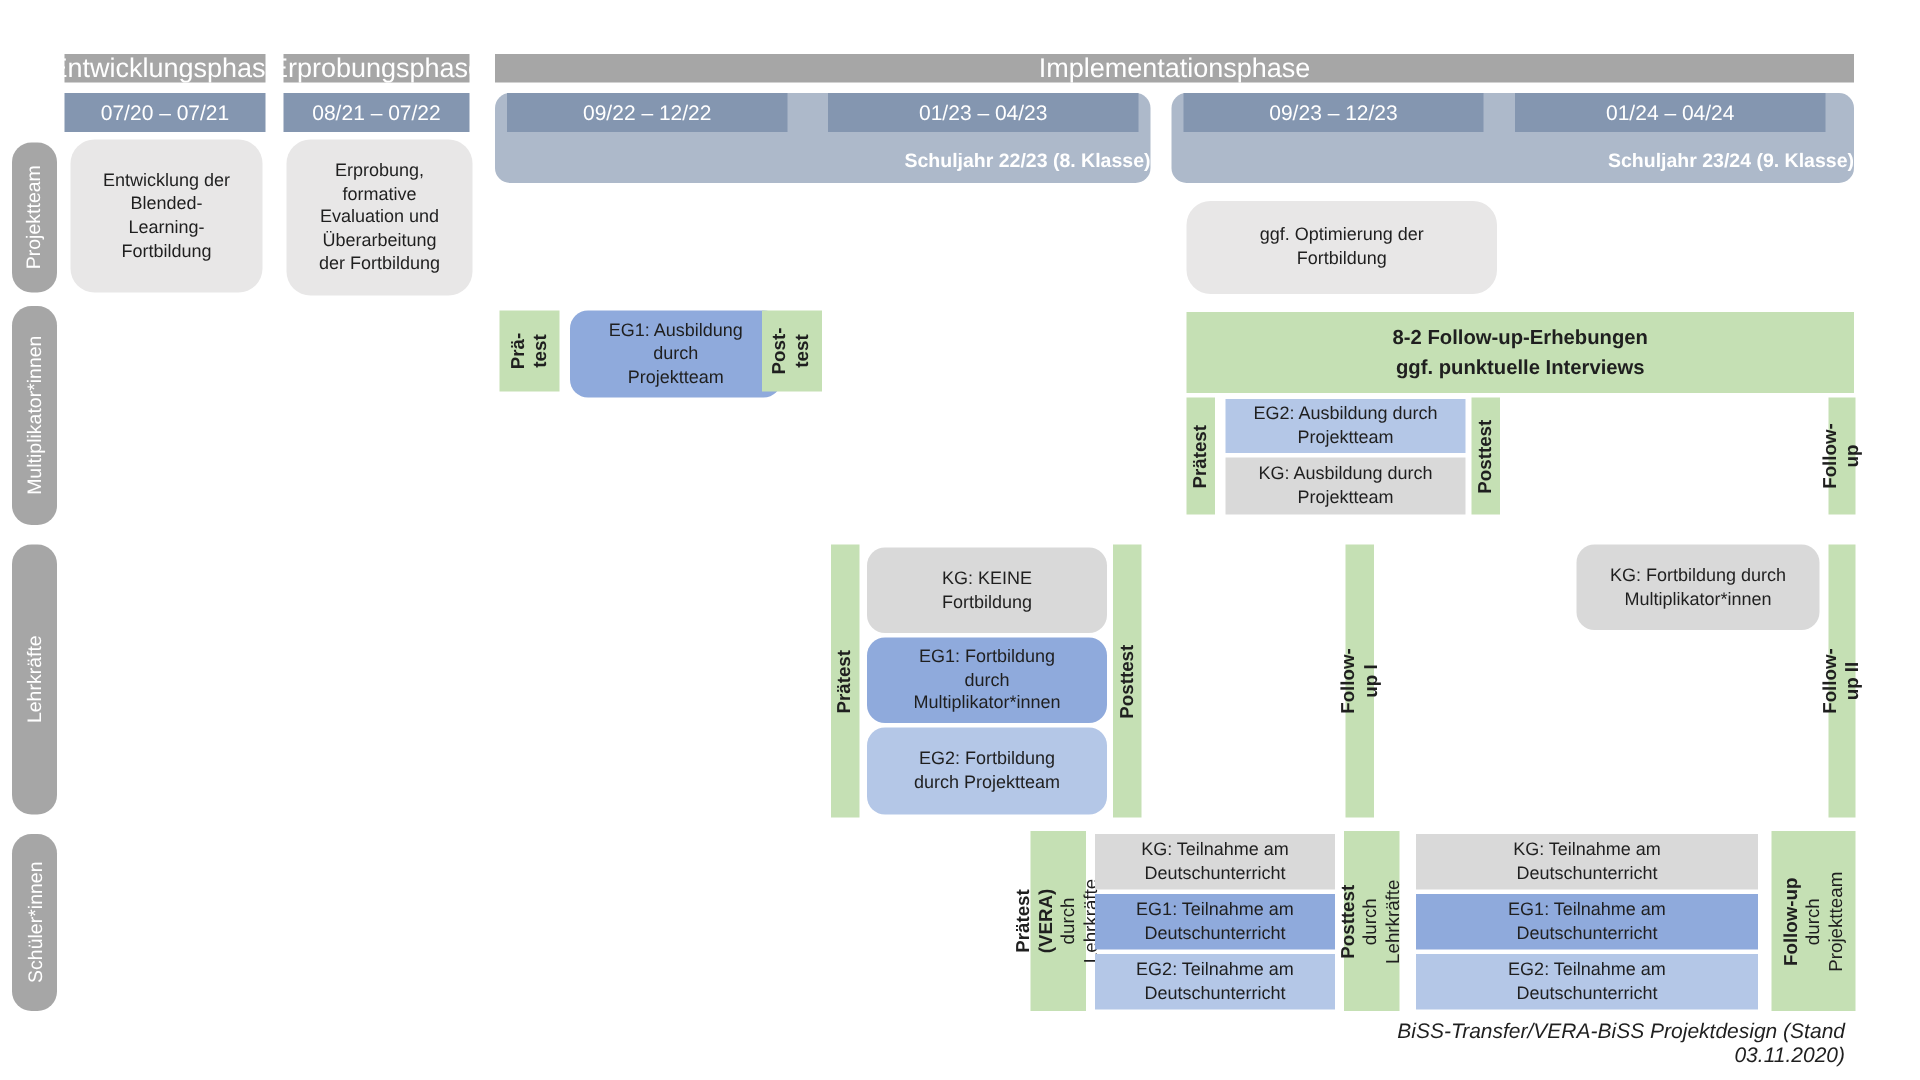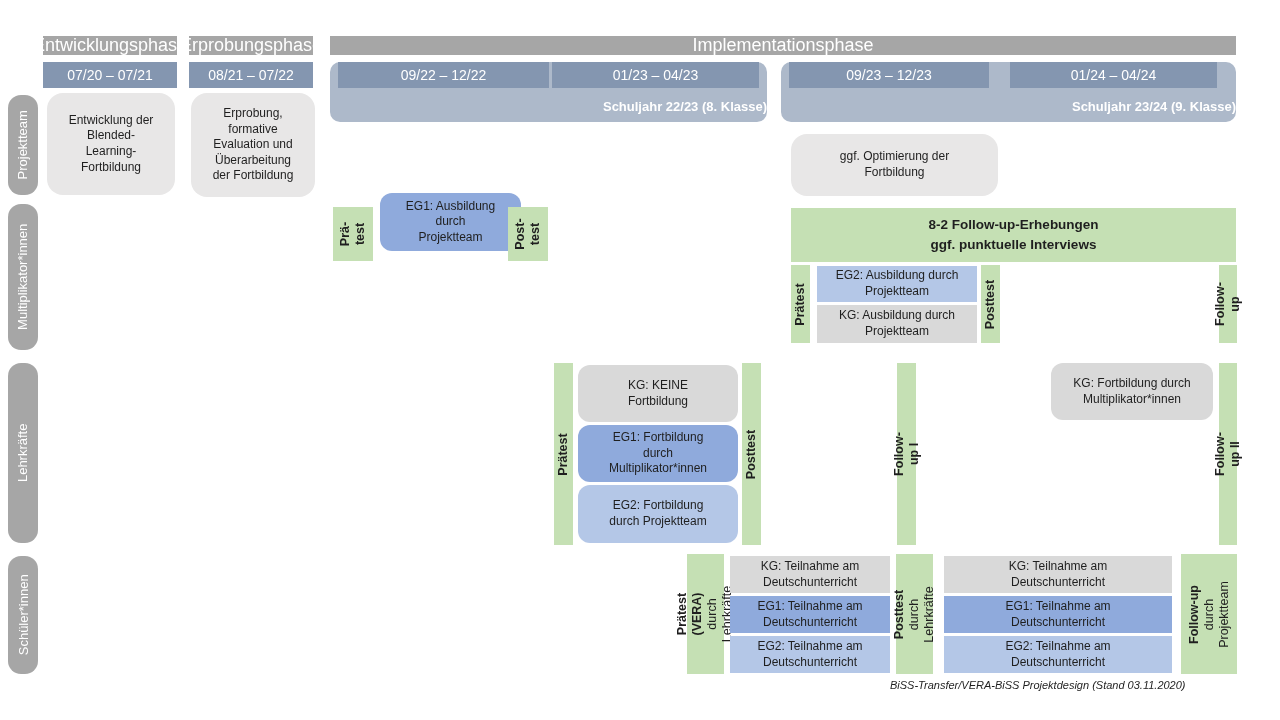--- a/index.html
+++ b/index.html
@@ -19,41 +19,41 @@
   .bg-eg1 { background:var(--eg1-blue,#8faadc); }
   .bg-eg2 { background:var(--eg2-blue,#b4c7e7); }
   .green { background:var(--green,#c5e0b4); }
   .vtext { transform:rotate(-90deg); width:max-content; text-align:center;
            font-size:12.5px; font-weight:bold; line-height:1.2; white-space:pre-line; }
   .vtext .n { display:block; font-weight:normal; white-space:pre-line; }
   .vtext .b { display:block; font-weight:bold; }
   .rowlabel { background:var(--gray,#a6a6a6); border-radius:13px; }
   .rowlabel .vtext { color:#ffffff; font-weight:normal; font-size:13px; }
   .htext { font-weight:bold; font-size:13.5px; text-align:center; line-height:1.45; white-space:pre-line; }
-  .caption { font-style:italic; font-size:11px; }
+  .caption { font-style:italic; font-size:14px; text-align:right; }
 </style>
 </head>
 <body>
 
 <div id="stage">
 
   <div class="abs phase flexc" style="left:43px;top:36px;width:134px;height:19px">Entwicklungsphase</div>
   <div class="abs phase flexc" style="left:189px;top:36px;width:124px;height:19px">Erprobungsphase</div>
   <div class="abs phase flexc" style="left:330px;top:36px;width:906px;height:19px">Implementationsphase</div>
 
   <div class="abs container" style="left:330px;top:62px;width:437px;height:60px">
     <div class="sj">Schuljahr 22/23 (8. Klasse)</div>
   </div>
   <div class="abs container" style="left:781px;top:62px;width:455px;height:60px">
     <div class="sj">Schuljahr 23/24 (9. Klasse)</div>
   </div>
 
   <div class="abs date flexc" style="left:43px;top:62px;width:134px;height:26px">07/20 – 07/21</div>
   <div class="abs date flexc" style="left:189px;top:62px;width:124px;height:26px">08/21 – 07/22</div>
-  <div class="abs date flexc" style="left:338px;top:62px;width:211px;height:26px">09/22 – 12/22</div>
+  <div class="abs date flexc" style="left:338px;top:62px;width:187px;height:26px">09/22 – 12/22</div>
   <div class="abs date flexc" style="left:552px;top:62px;width:207px;height:26px">01/23 – 04/23</div>
   <div class="abs date flexc" style="left:789px;top:62px;width:200px;height:26px">09/23 – 12/23</div>
   <div class="abs date flexc" style="left:1010px;top:62px;width:207px;height:26px">01/24 – 04/24</div>
 
   <div class="abs rowlabel flexc" style="left:8px;top:95px;width:30px;height:100px">
       <div class="vtext">Projektteam</div>
     </div>
   <div class="abs rowlabel flexc" style="left:8px;top:204px;width:30px;height:146px">
       <div class="vtext">Multiplikator*innen</div>
     </div>
@@ -73,21 +73,21 @@
 Evaluation und
 Überarbeitung
 der Fortbildung</div>
   <div class="abs box bg-lgray r16 flexc" style="left:791px;top:134px;width:207px;height:62px">ggf. Optimierung der
 Fortbildung</div>
 
   <div class="abs green flexc" style="left:333px;top:207px;width:40px;height:54px">
       <div class="vtext">Prä-
 test</div>
     </div>
-  <div class="abs box bg-eg1 r12 flexc" style="left:380px;top:193px;width:141px;height:58px">EG1: Ausbildung
+  <div class="abs box bg-eg1 r12 flexc" style="left:380px;top:207px;width:141px;height:58px">EG1: Ausbildung
 durch
 Projektteam</div>
   <div class="abs green flexc" style="left:508px;top:207px;width:40px;height:54px">
       <div class="vtext">Post-
 test</div>
     </div>
   <div class="abs green flexc" style="left:791px;top:208px;width:445px;height:54px">
       <div class="htext">8-2 Follow-up-Erhebungen
 ggf. punktuelle Interviews</div>
     </div>

